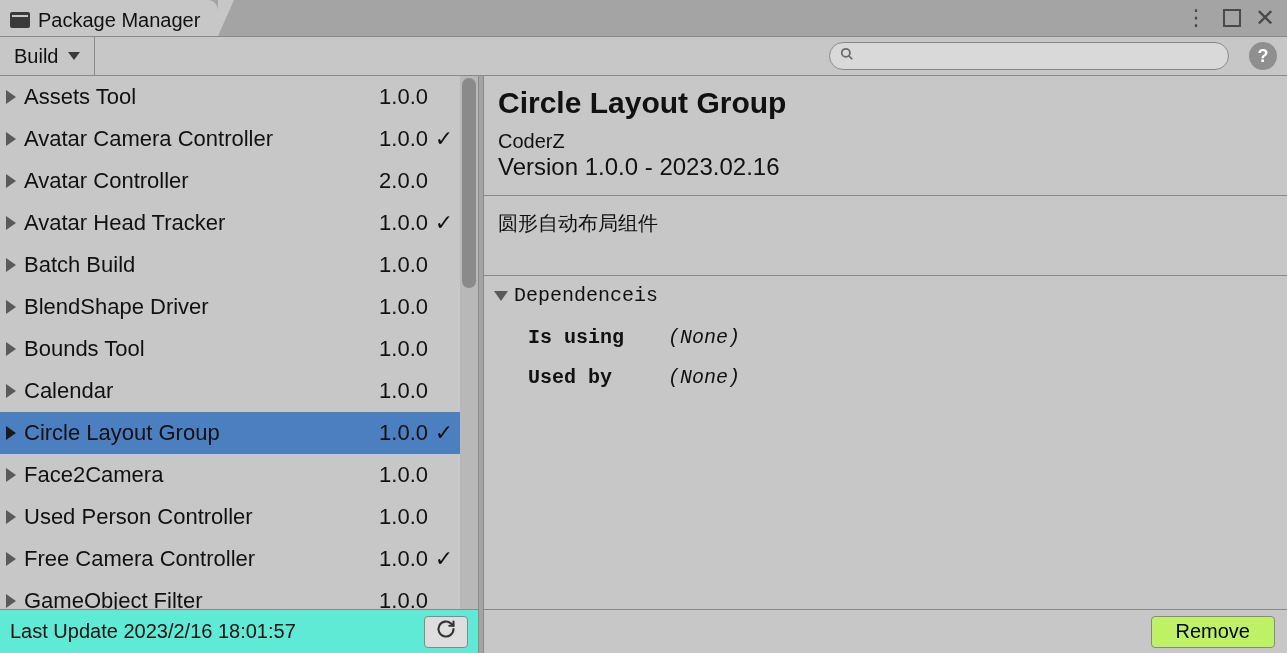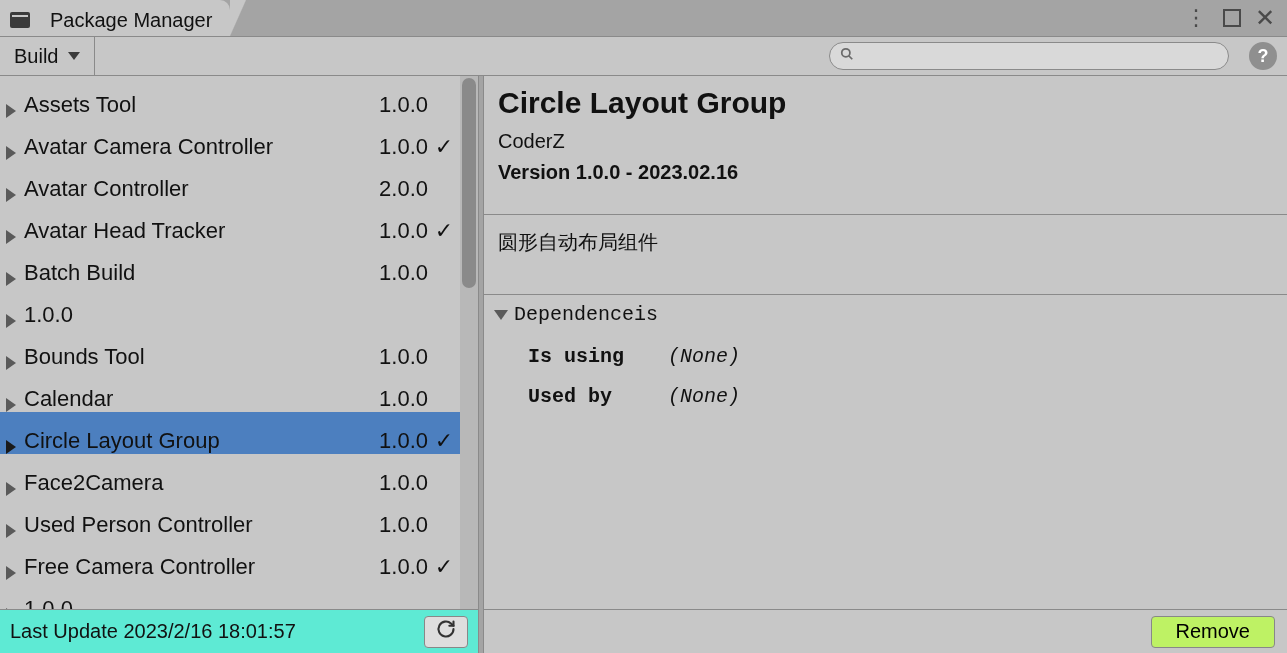--- a/index.html
+++ b/index.html
@@ -2,21 +2,21 @@
 <html><head>
 <meta charset="utf-8">
 <style>
 * { box-sizing: border-box; margin: 0; padding: 0; }
 html, body { width: 1287px; height: 653px; overflow: hidden; font-family: Arial, Helvetica, sans-serif; font-size: 20px; color: #111; }
 body { background: #a4a4a4; display: flex; flex-direction: column; }
 
 
 .title-bar { height: 36px; background: #a4a4a4; display: flex; align-items: stretch; }
 .tab {
-  display: flex; align-items: center; gap: 20px;
+  display: flex; align-items: center; gap: 8px;
   background: #c7c7c7; padding: 4px 18px 0 10px;
   border-top-right-radius: 10px;
   position: relative;
 }
 .tab::after {
   content: ''; position: absolute; right: -16px; top: 0; bottom: 0; width: 16px;
   background: linear-gradient(to bottom right, #c7c7c7 48%, transparent 52%);
 }
 .tab-icon { width: 20px; height: 16px; background: #3a3a3a; border-radius: 2px; position: relative; }
 .tab-icon::before { content:''; position:absolute; top:3px; left:2px; right:2px; height:2px; background:#c7c7c7; }
@@ -36,40 +36,40 @@
 .search-input { flex: 1; border: none; outline: none; background: transparent; font-size: 16px; color: #222; }
 .help-btn { width: 28px; height: 28px; border-radius: 50%; background: #8f8f8f; color: #fff; font-weight: bold; display:flex; align-items:center; justify-content:center; margin: 0 10px; cursor: pointer; font-size: 18px; }
 
 
 .main { flex: 1; display: flex; min-height: 0; }
 
 .left-pane { width: 478px; background: #c7c7c7; display: flex; flex-direction: column; }
 .pkg-list { flex: 1; overflow: hidden; position: relative; }
 .pkg-scroll { position: absolute; right: 0; top: 0; width: 18px; height: 100%; background: #b8b8b8; }
 .pkg-thumb { position: absolute; right: 2px; top: 2px; width: 14px; height: 210px; background: #8a8a8a; border-radius: 7px; }
-.pkg-row { display: flex; align-items: flex-end; height: 42px; padding: 0 22px 0 6px; cursor: pointer; }
+.pkg-row { display: flex; align-items: center; height: 42px; padding: 0 22px 0 6px; cursor: pointer; }
 .pkg-row.selected { background: #4c7fbf; }
 .row-caret { width: 0; height: 0; border-top: 7px solid transparent; border-bottom: 7px solid transparent; border-left: 10px solid #5a5a5a; margin-right: 8px; flex-shrink: 0; }
 .pkg-row.selected .row-caret { border-left-color: #1a1a1a; }
 .row-name { font-size: 22px; flex: 1; white-space: nowrap; overflow: hidden; text-overflow: ellipsis; }
 .row-ver { font-size: 22px; }
 .row-check { width: 24px; text-align: center; font-size: 22px; margin-left: 4px; }
 
 .left-footer { height: 44px; background: #5eead4; border-top: 1px solid #8a8a8a; display: flex; align-items: center; padding: 0 10px; gap: 10px; }
 .footer-text { font-size: 20px; flex: 1; }
 .refresh-btn { width: 44px; height: 32px; background: #dedede; border: 1px solid #888; border-radius: 4px; display:flex; align-items:center; justify-content:center; cursor: pointer; font-size: 20px; }
 
 .divider { width: 6px; background: transparent; border-left: 1px solid #8a8a8a; border-right: 1px solid #8a8a8a; cursor: col-resize; }
 
 .right-pane { flex: 1; background: #c7c7c7; display: flex; flex-direction: column; }
 .detail-header { padding: 10px 14px 14px 14px; }
 .detail-title { font-size: 30px; font-weight: bold; margin-bottom: 10px; }
-.detail-author { font-size: 20px; margin-bottom: 8px; }
-.detail-version { font-size: 20px; font-weight: bold; }
-.detail-desc { border-top: 1px solid #8a8a8a; padding: 14px; font-size: 20px; min-height: 80px; margin-top: 16px; }
+.detail-author { font-size: 20px; }
+.detail-version { font-size: 24px; font-weight: normal; }
+.detail-desc { border-top: 1px solid #8a8a8a; padding: 14px; font-size: 20px; min-height: 80px; }
 .deps { border-top: 1px solid #8a8a8a; padding: 8px 10px; font-family: Liberation Mono, monospace; }
 .deps-header { display: flex; align-items: center; gap: 6px; font-size: 20px; cursor: pointer; }
 .deps-caret { width: 0; height: 0; border-left: 7px solid transparent; border-right: 7px solid transparent; border-top: 10px solid #5a5a5a; }
 .deps-body { padding: 10px 0 0 34px; }
 .dep-row { display: flex; align-items: center; gap: 30px; height: 40px; }
 .dep-label { font-size: 20px; font-weight: bold; width: 110px; }
 .dep-value { font-size: 20px; font-style: italic; }
 .right-spacer { flex: 1; }
 .right-footer { height: 44px; border-top: 1px solid #8a8a8a; display: flex; align-items: center; justify-content: flex-end; padding: 0 12px; }
 .remove-btn { background: #bef264; border: 1px solid #888; border-radius: 4px; height: 32px; padding: 0 24px; font-size: 20px; cursor: pointer; }
@@ -141,20 +141,21 @@
           <span class="row-check">✓</span>
         </div>
         <div class="pkg-row">
           <span class="row-caret"></span>
           <span class="row-name">Batch Build</span>
           <span class="row-ver">1.0.0</span>
           <span class="row-check"></span>
         </div>
         <div class="pkg-row">
           <span class="row-caret"></span>
+          <span class="row-name">BlendShape Driver</span>
           <span class="row-ver">1.0.0</span>
           <span class="row-check"></span>
         </div>
         <div class="pkg-row">
           <span class="row-caret"></span>
           <span class="row-name">Bounds Tool</span>
           <span class="row-ver">1.0.0</span>
           <span class="row-check"></span>
         </div>
         <div class="pkg-row">
@@ -182,20 +183,21 @@
           <span class="row-check"></span>
         </div>
         <div class="pkg-row">
           <span class="row-caret"></span>
           <span class="row-name">Free Camera Controller</span>
           <span class="row-ver">1.0.0</span>
           <span class="row-check">✓</span>
         </div>
         <div class="pkg-row">
           <span class="row-caret"></span>
+          <span class="row-name">GameObject Filter</span>
           <span class="row-ver">1.0.0</span>
           <span class="row-check"></span>
         </div>
       </div>
     <div class="left-footer">
       <span class="footer-text">Last Update 2023/2/16 18:01:57</span>
       <div class="refresh-btn">
         <span>
           <svg width="20" height="20" viewBox="0 0 24 24" fill="none" stroke="#333" stroke-width="2.5" stroke-linecap="round">
               <path d="M21 12a9 9 0 1 1-3-6.7L21 8"></path>

